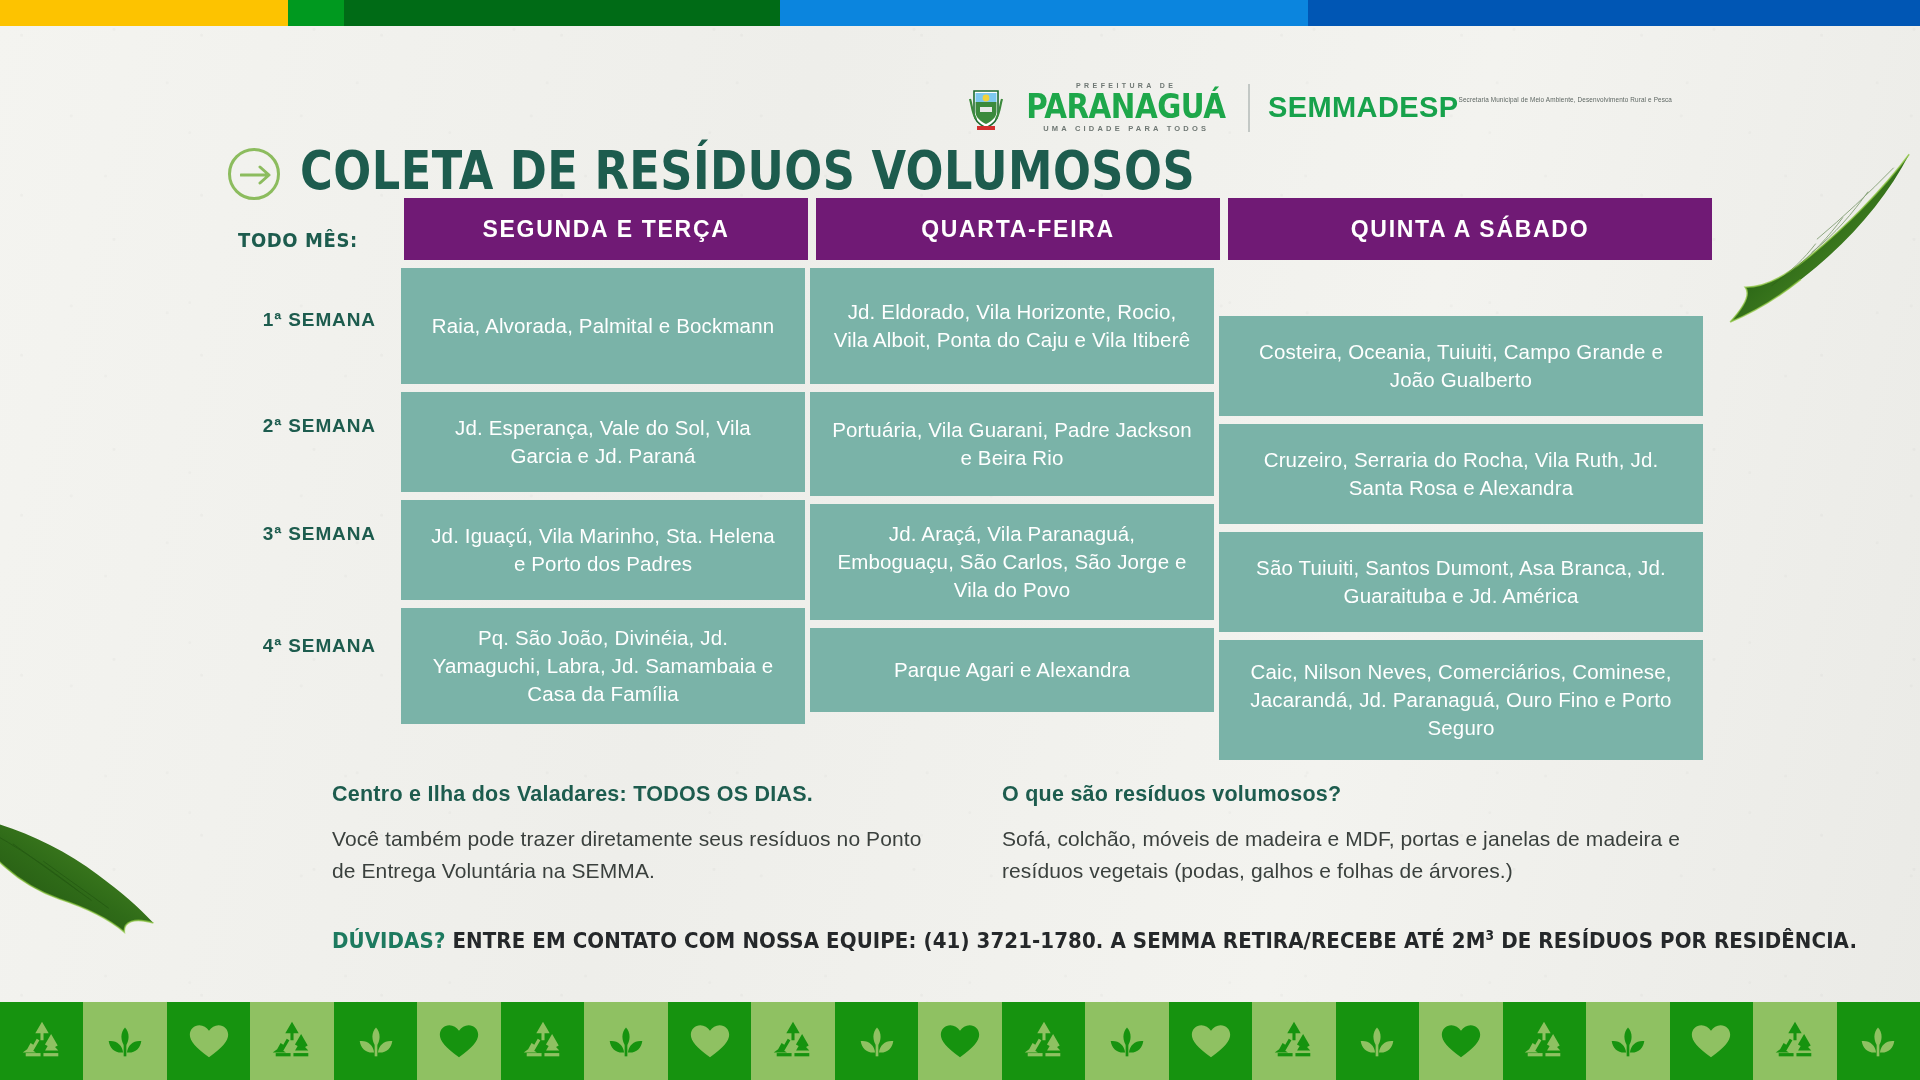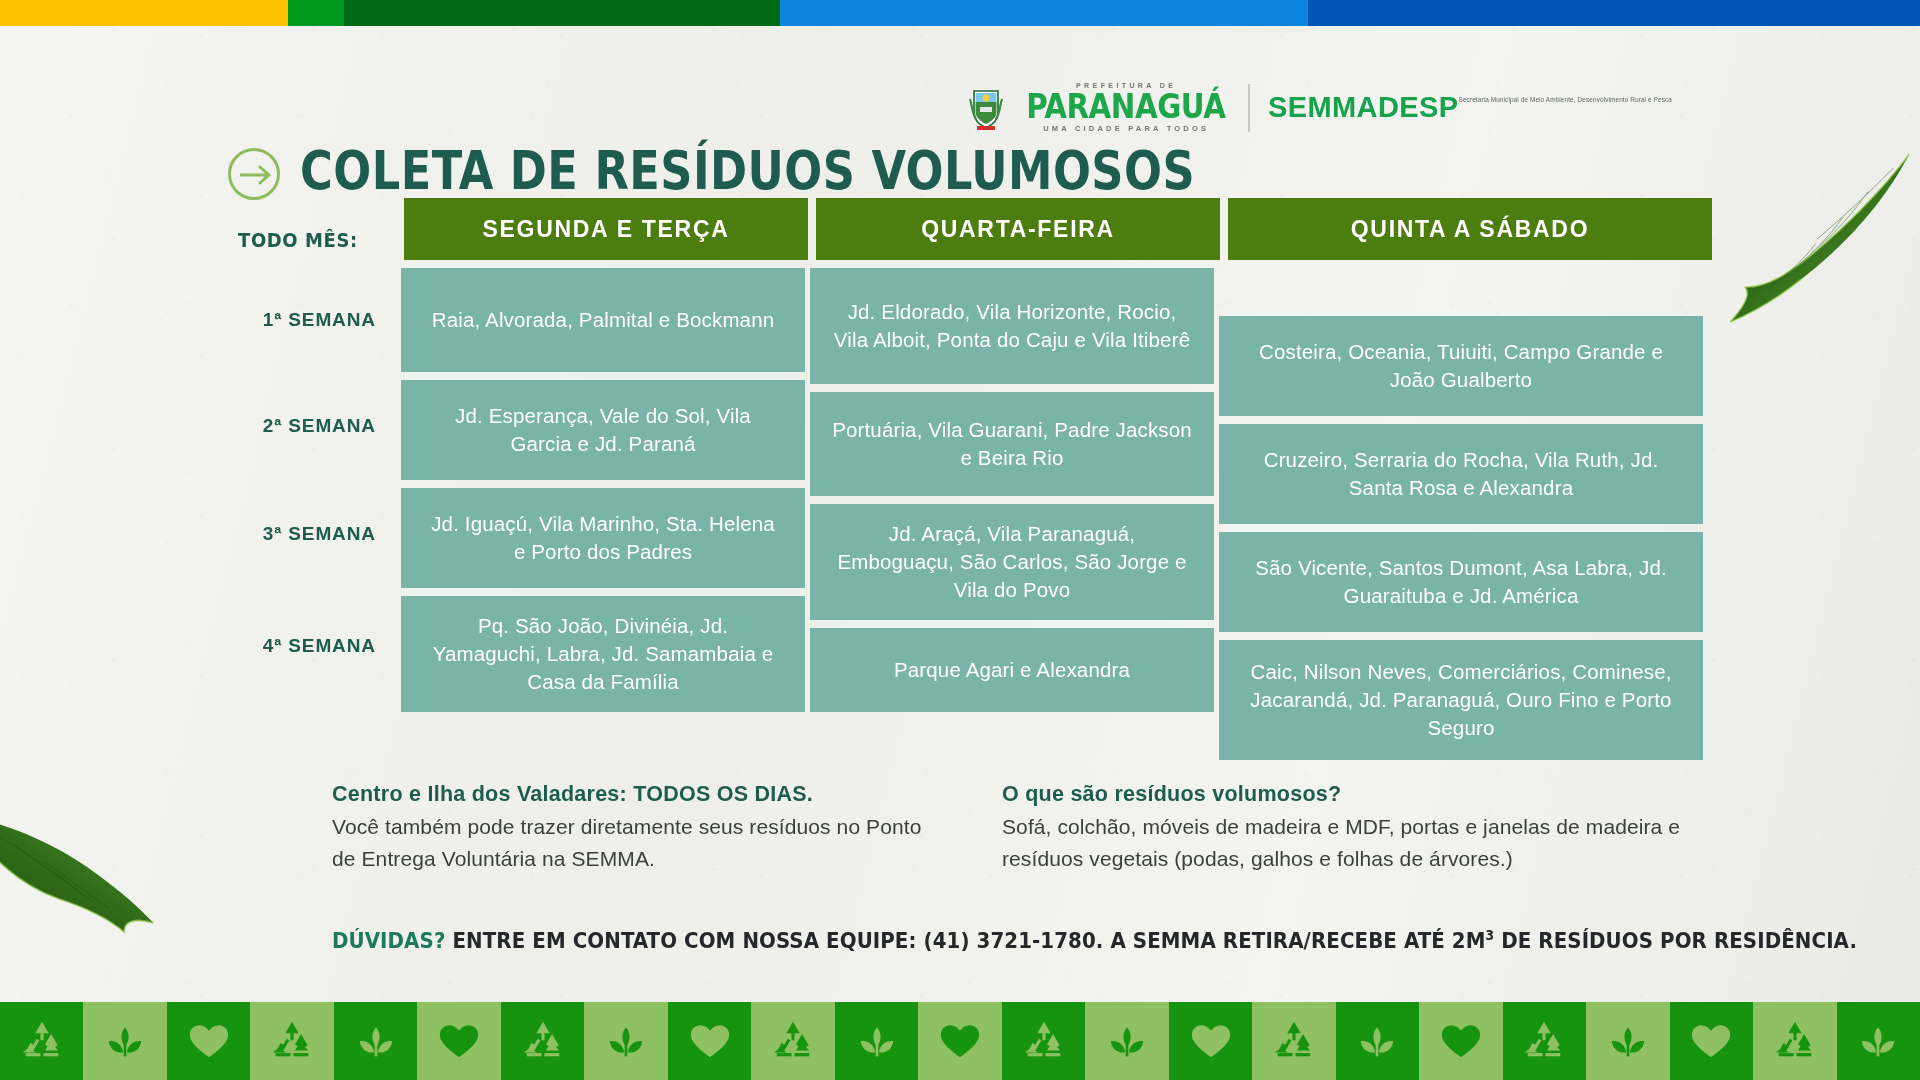--- a/index.html
+++ b/index.html
@@ -77,21 +77,21 @@
   
   .table-wrap{ position:absolute; left:228px; top:198px; width:1470px; z-index:4; }
   .thead{ display:flex; align-items:flex-start; gap:8px; }
   .week-label-col{ width:168px; flex:0 0 168px; }
   .todo-mes{
     font-family:"DejaVu Sans Condensed","Liberation Sans Narrow","Liberation Sans",sans-serif;
     font-size:20px; font-weight:bold; color:#1d5c4e; letter-spacing:.6px;
     padding-top:30px; padding-left:10px; white-space:nowrap;
   }
   .hcell{
-    background:#4d7c0f; color:#ffffff; height:62px;
+    background:#701a75; color:#ffffff; height:62px;
     display:flex; align-items:center; justify-content:center;
     font-size:23px; font-weight:bold; letter-spacing:1.7px; white-space:nowrap;
   }
   .col-1{ flex:0 0 404px; width:404px; }
   .col-2{ flex:0 0 404px; width:404px; }
   .col-3{ flex:0 0 484px; width:484px; }
 
   .tbody{ display:flex; gap:5px; margin-top:8px; align-items:flex-start; }
   .weeks{ width:168px; flex:0 0 168px; display:flex; flex-direction:column; }
   .week-row{
@@ -103,31 +103,31 @@
   .w2{ height:108px; }
   .w3{ height:108px; }
   .w4{ height:116px; }
 
   .col-stack{ display:flex; flex-direction:column; gap:8px; }
   .cell{
     background:#7ab3a8; color:#ffffff;
     display:flex; align-items:center; justify-content:center; text-align:center;
     font-size:20.5px; line-height:1.38; padding:10px 22px; letter-spacing:.15px;
   }
-  .c1-1{ height:104px; } .c1-2{ height:100px; } .c1-3{ height:100px; } .c1-4{ height:116px; }
+  .c1-1{ height:116px; } .c1-2{ height:100px; } .c1-3{ height:100px; } .c1-4{ height:116px; }
   .c2-1{ height:116px; } .c2-2{ height:104px; } .c2-3{ height:116px; } .c2-4{ height:84px; }
   .c3-1{ height:100px;margin-top:48px; } .c3-2{ height:100px; } .c3-3{ height:100px; } .c3-4{ height:120px; }
 
   
   .info{ position:absolute; z-index:4; }
   .info-left{ left:332px; top:782px; width:600px; }
   .info-right{ left:1002px; top:782px; width:700px; }
   .info-head{
     font-size:21.5px; font-weight:bold; color:#1d5c4e; letter-spacing:.25px;
-    margin-bottom:4px;
+    margin-bottom:16px;
   }
   .info-body{ font-size:21px; color:#3a403d; line-height:1.52; letter-spacing:.1px; }
 
   
   .foot-note{
     position:absolute; left:332px; top:927px; z-index:4;
     font-family:"DejaVu Sans Condensed","Liberation Sans Narrow","Liberation Sans",sans-serif;
     font-size:22px; font-weight:bold; letter-spacing:.1px; color:#25282a; white-space:nowrap;
   }
   .foot-note .q{ color:#1d7a5f; }
@@ -258,21 +258,21 @@
     <div class="col-stack col-2">
       <div class="cell c2-1">Jd. Eldorado, Vila Horizonte, Rocio, Vila Alboit, Ponta do Caju e Vila Itiberê</div>
       <div class="cell c2-2">Portuária, Vila Guarani, Padre Jackson e Beira Rio</div>
       <div class="cell c2-3">Jd. Araçá, Vila Paranaguá, Emboguaçu, São Carlos, São Jorge e Vila do Povo</div>
       <div class="cell c2-4">Parque Agari e Alexandra</div>
     </div>
 
     <div class="col-stack col-3">
       <div class="cell c3-1">Costeira, Oceania, Tuiuiti, Campo Grande e João Gualberto</div>
       <div class="cell c3-2">Cruzeiro, Serraria do Rocha, Vila Ruth, Jd. Santa Rosa e Alexandra</div>
-      <div class="cell c3-3">São Vicente, Santos Dumont, Asa Labra, Jd. Guaraituba e Jd. América</div>
+      <div class="cell c3-3">São Tuiuiti, Santos Dumont, Asa Branca, Jd. Guaraituba e Jd. América</div>
       <div class="cell c3-4">Caic, Nilson Neves, Comerciários, Cominese, Jacarandá, Jd. Paranaguá, Ouro Fino e Porto Seguro</div>
     </div>
 
   </div>
 </div>
 
 <div class="info info-left">
   <div class="info-head">Centro e Ilha dos Valadares: TODOS OS DIAS.</div>
   <div class="info-body">Você também pode trazer diretamente seus resíduos no Ponto de Entrega Voluntária na SEMMA.</div>
 </div>

